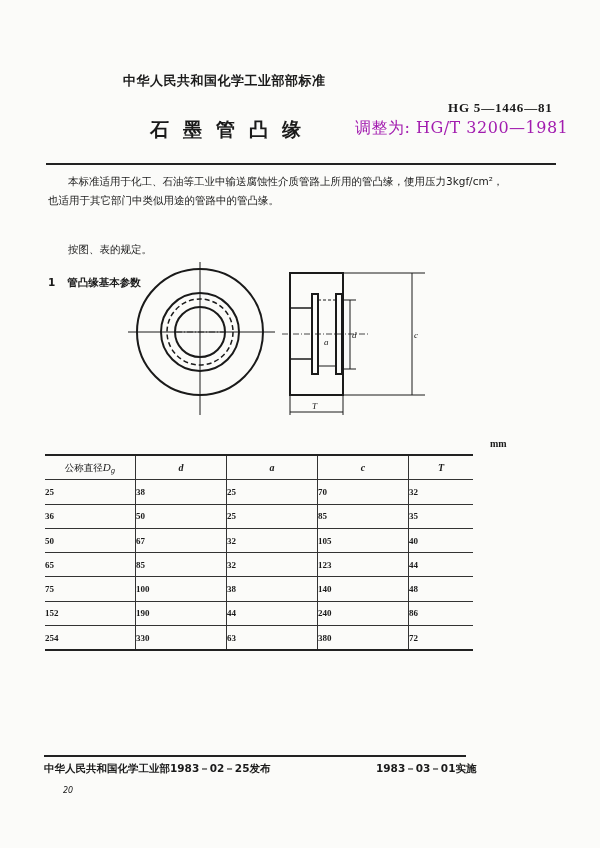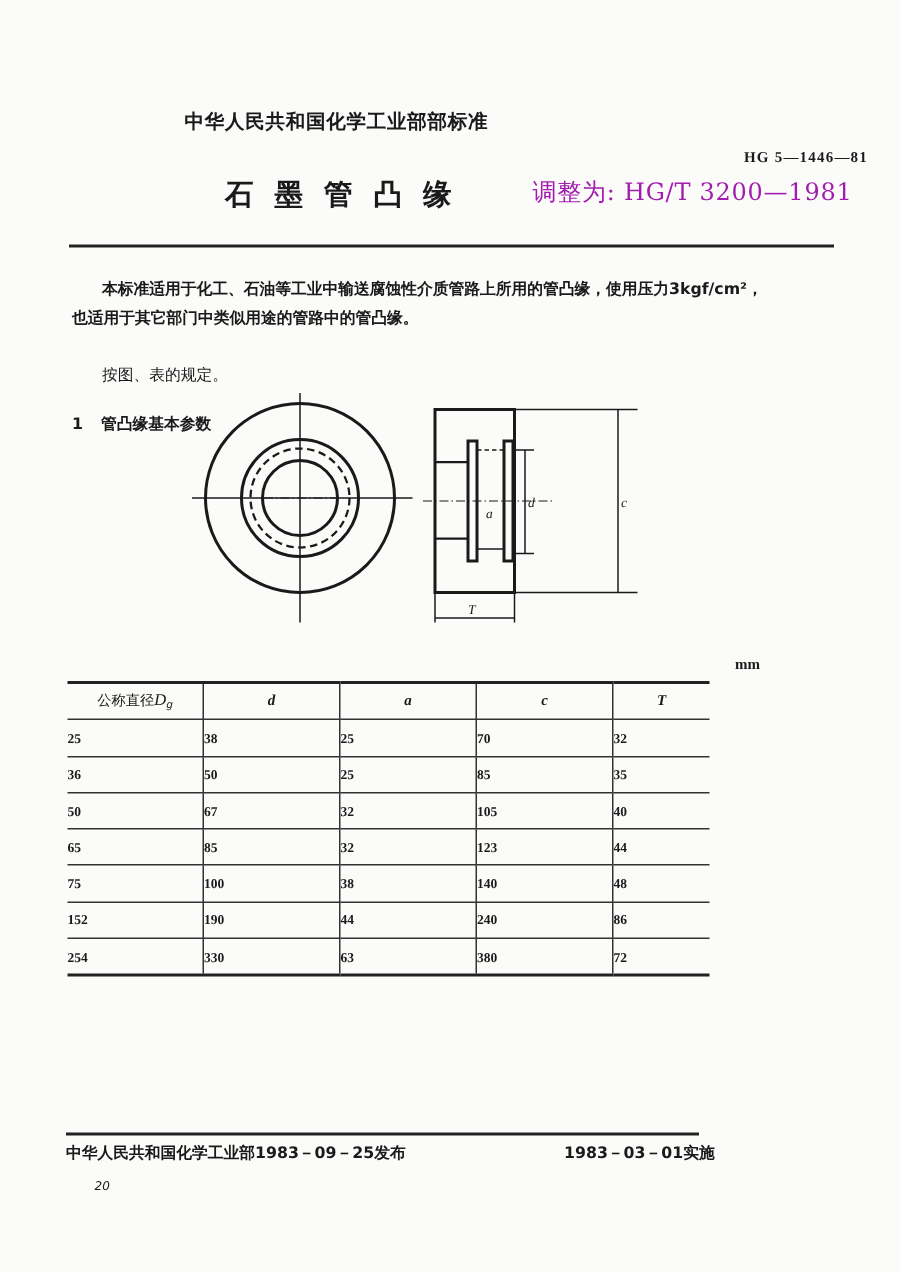--- a/index.html
+++ b/index.html
@@ -2,25 +2,25 @@
 <html><head>
 <meta charset="utf-8">
 <style>
   html, body { margin: 0; padding: 0; }
   body {
     width: 600px; height: 848px; background: #fbfbf9; position: relative; overflow: hidden;
     font-family: "DejaVu Serif", "Liberation Serif", serif; color: #1a1a1a;
   }
   .abs { position: absolute; }
   .org { left: 123px; top: 72px; font-size: 13px; font-weight: bold; font-family: "DejaVu Sans", sans-serif; letter-spacing: 0.5px; }
-  .code { left: 448px; top: 100px; font-size: 10px; font-weight: bold; font-family: "Liberation Serif", serif; letter-spacing: 0.8px; margin-left: 48px; }
+  .code { left: 448px; top: 100px; font-size: 13px; font-weight: bold; font-family: "Liberation Serif", serif; letter-spacing: 0.8px; }
   .title { left: 150px; top: 117px; font-size: 19px; font-weight: bold; letter-spacing: 14px; font-family: Liberation Serif, serif; }
   .note { left: 355px; top: 118px; font-size: 16px; font-family: "DejaVu Serif", serif; color: #a21caf; letter-spacing: 0.5px; }
   .rule-top { left: 46px; top: 163px; width: 510px; height: 2px; background: #222; }
-  .para { left: 48px; top: 184px; width: 510px; font-size: 10.5px; line-height: 19px; font-family: "DejaVu Sans", sans-serif; font-weight: bold; }
+  .para { left: 48px; top: 172px; width: 510px; font-size: 10.5px; line-height: 19px; font-family: "DejaVu Sans", sans-serif; }
   .para .indent { padding-left: 20px; }
   .sec { left: 48px; top: 232px; font-size: 10.5px; font-weight: bold; font-family: "DejaVu Sans", sans-serif; margin-top: 44px; }
   .sec .num { margin-right: 12px; }
   .sub { left: 68px; top: 243px; font-size: 10.5px; font-family: "DejaVu Sans", sans-serif; }
   .figure { left: 120px; top: 260px; width: 340px; height: 160px; }
   .unit { left: 490px; top: 438px; font-size: 10px; font-weight: bold; font-family: "Liberation Serif", serif; }
   table.data {
     position: absolute; left: 45px; top: 454px; width: 428px; border-collapse: collapse;
     font-size: 9px; font-family: "Liberation Serif", serif; font-weight: bold;
   }
@@ -155,15 +155,15 @@
         <td>254</td>
         <td>330</td>
         <td>63</td>
         <td>380</td>
         <td>72</td>
       </tr>
   </tbody>
 </table>
 
 <div class="abs rule-bottom"></div>
-<div class="abs footer-left">中华人民共和国化学工业部1983－09－25发布</div>
+<div class="abs footer-left">中华人民共和国化学工业部1983－02－25发布</div>
 <div class="abs footer-right">1983－03－01实施</div>
 <div class="abs pagenum">20</div>
 
 </body></html>

